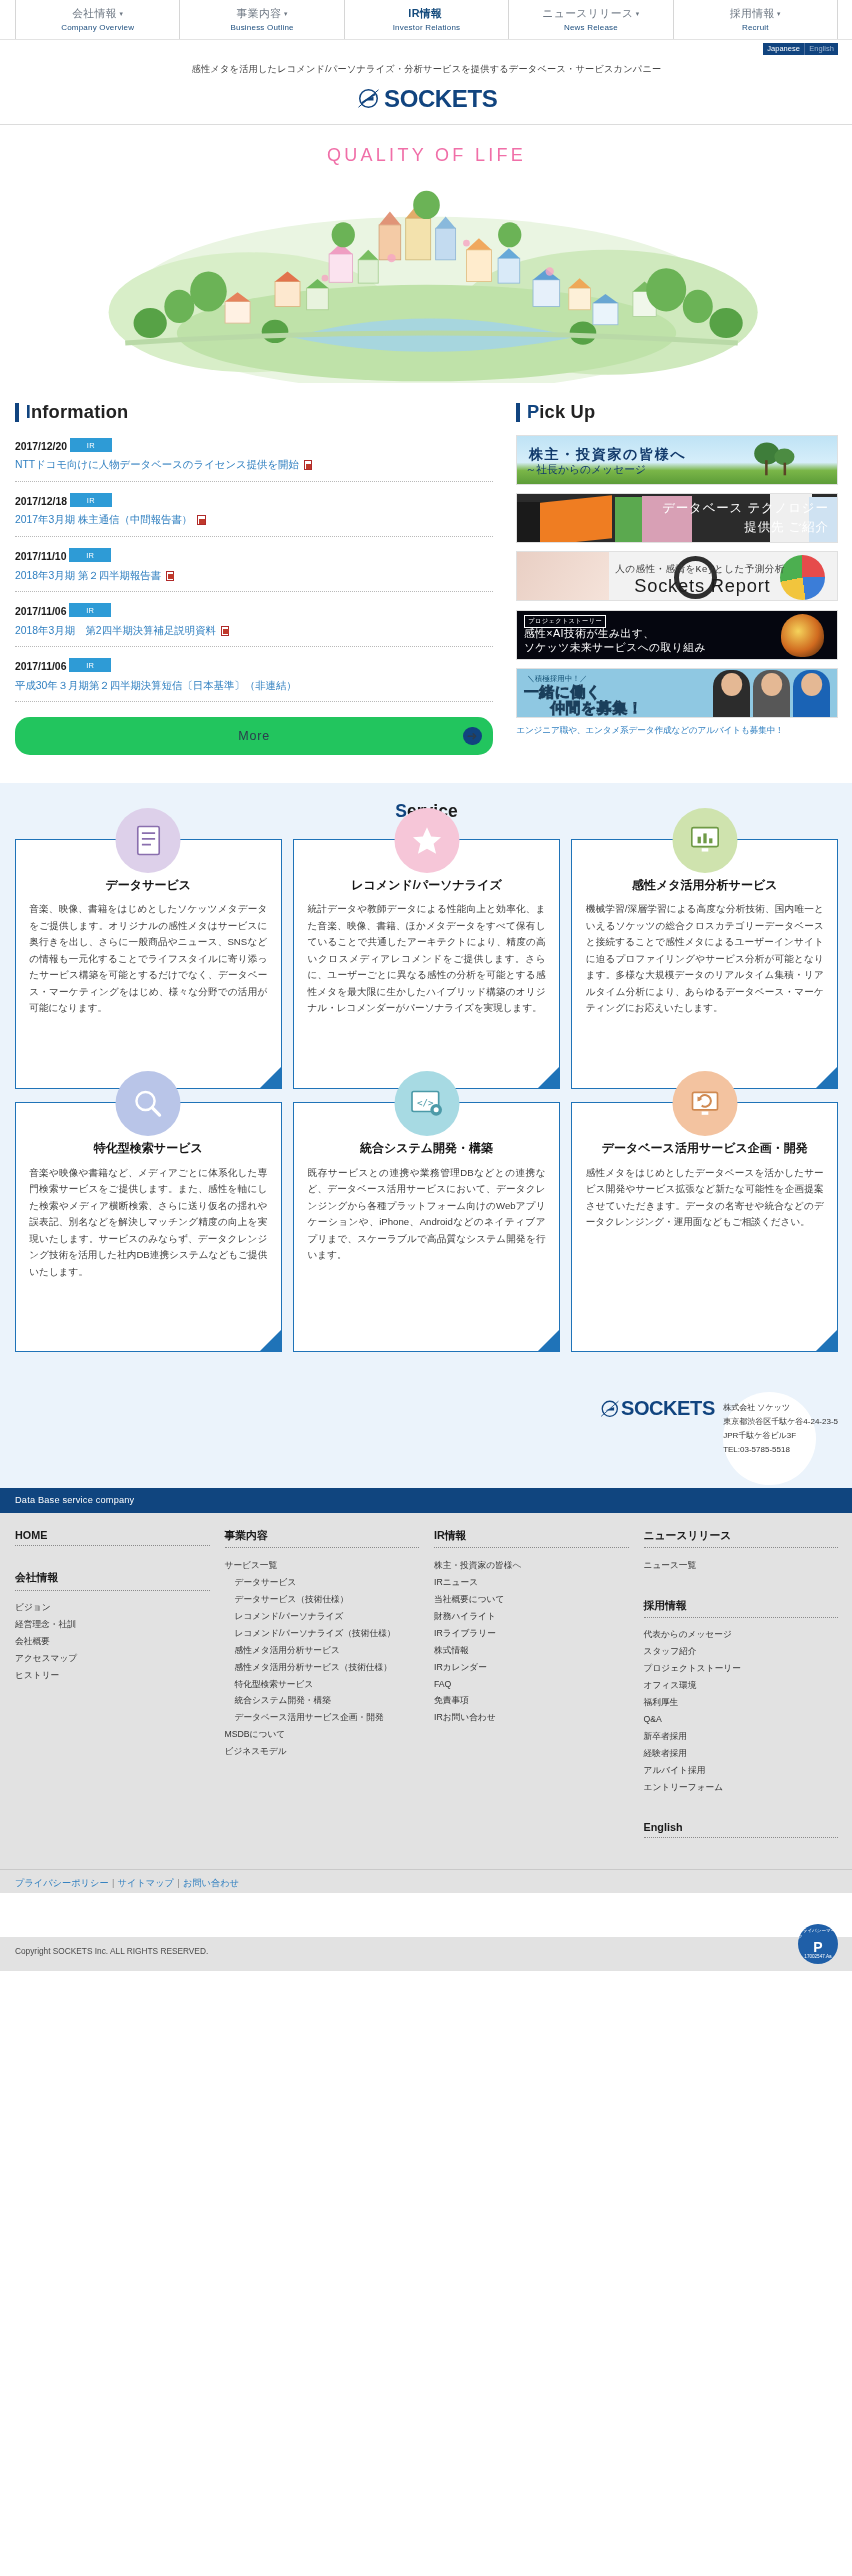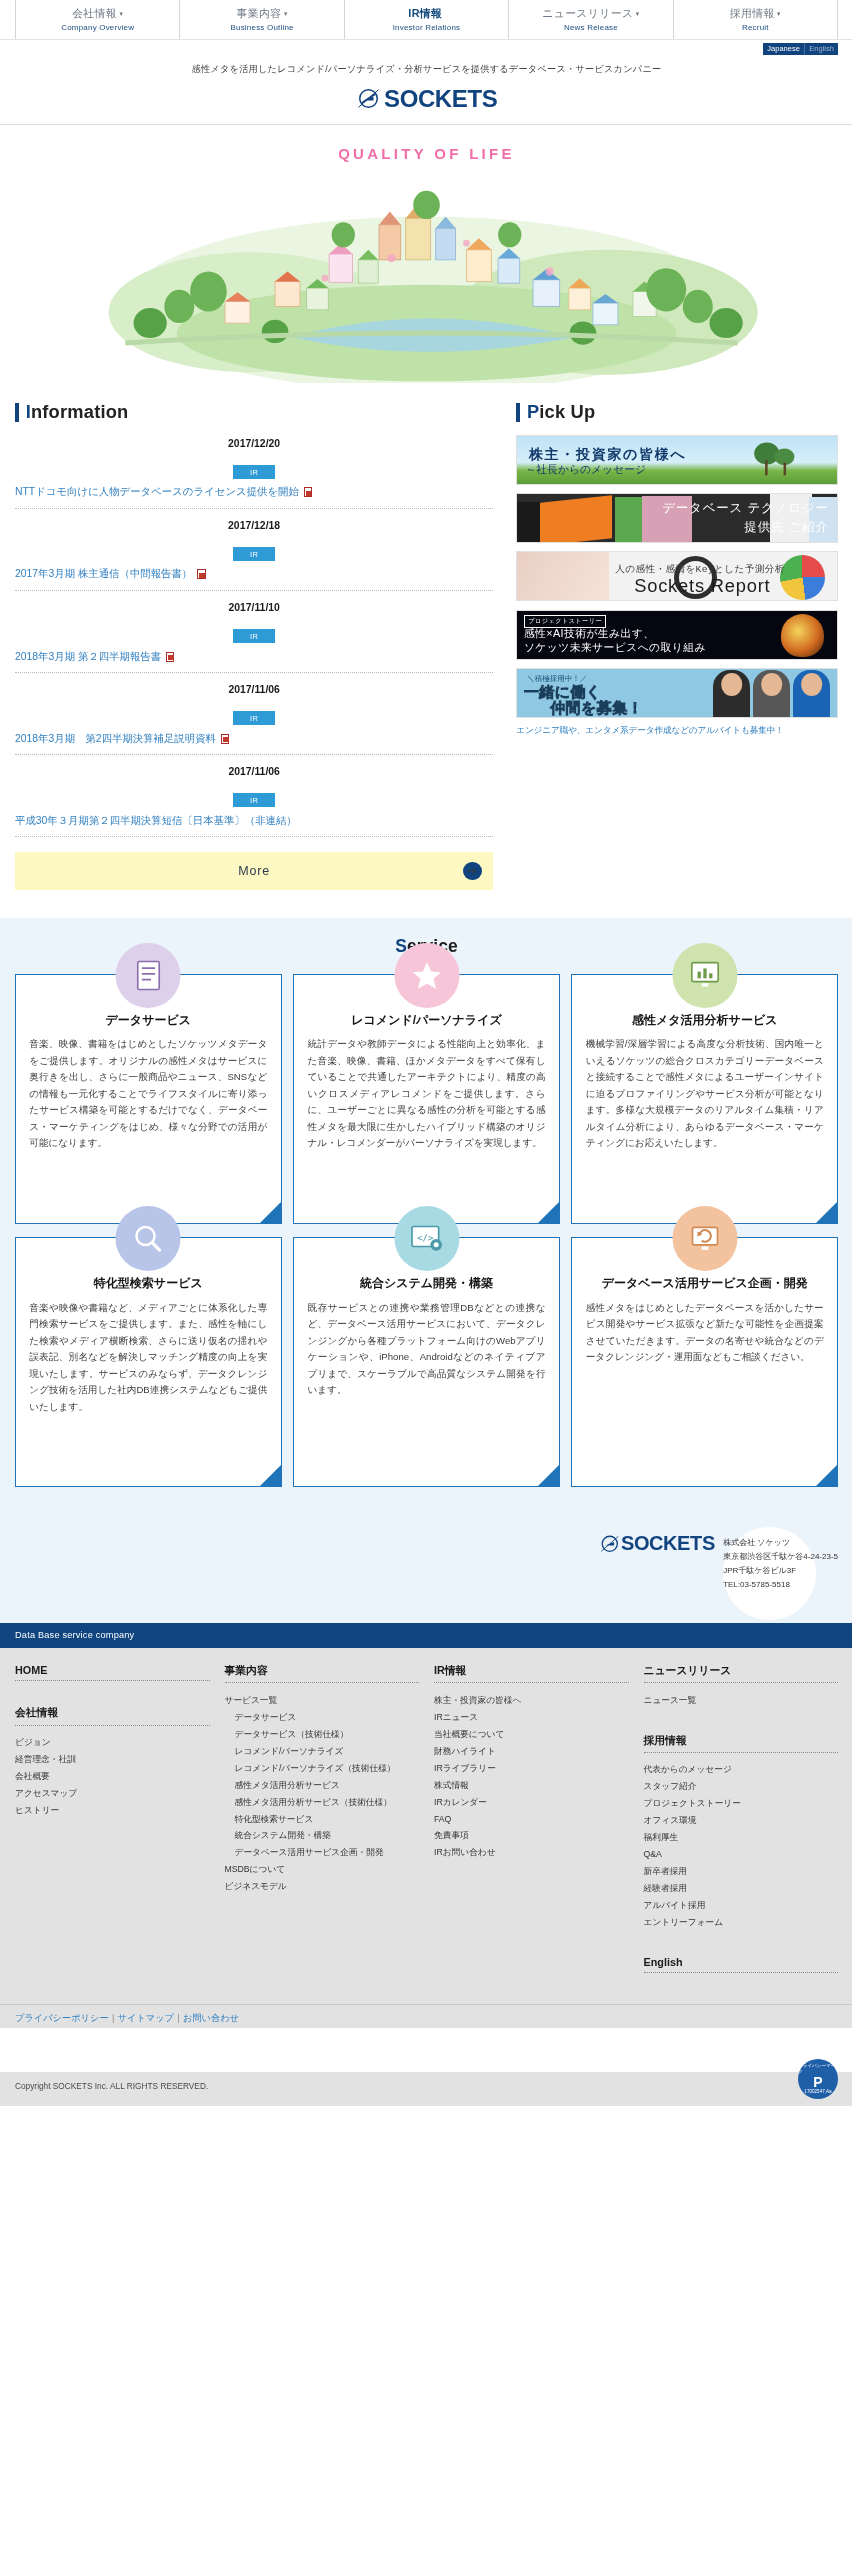--- a/index.html
+++ b/index.html
@@ -104,22 +104,22 @@
     position: relative;
     height: 258px;
     overflow: hidden;
     background: #ffffff;
   }
   .hero-title {
     position: absolute;
     top: 20px;
     left: 0; right: 0;
     text-align: center;
-    font-size: 15px;
-    font-weight: bold;
+    font-size: 18px;
+    font-weight: normal;
     letter-spacing: 3.3px;
     color: #f06fa8;
     z-index: 4;
   }
   .hero-svg { position: absolute; top: 0; left: 0; }
 
   
   .main {
     display: flex;
     padding: 20px 15px 28px;
@@ -140,21 +140,21 @@
   }
   .sec-title .cap { color: #11447f; }
 
   
   .news-item {
     padding: 3.3px 0 8.3px;
     border-bottom: 0.8px dotted #b9b9b9;
     margin-bottom: 8.3px;
   }
   .news-item:last-of-type { border-bottom: none; }
-  .news-meta { display: flex; align-items: center; gap: 16px; margin-bottom: 4.2px; flex-direction: column; }
+  .news-meta { display: flex; align-items: flex-end; gap: 3px; margin-bottom: 4.2px; }
   .news-date { font-size: 10.4px; font-weight: bold; color: #1a1a1a; }
   .badge-ir {
     background: #2e9bd6;
     color: #fff;
     font-size: 7.5px;
     padding: 2.5px 16.7px;
     letter-spacing: 0.4px;
     cursor: pointer;
   }
   .news-link {
@@ -176,27 +176,28 @@
   .pdf-ico::after {
     content: "";
     position: absolute;
     left: 0.8px; bottom: 0.8px;
     width: 5.8px; height: 5px;
     background: #c0392b;
   }
 
   .more-btn {
     margin-top: 15px;
-    background: #fef9c3;
+    background: #22c55e;
     height: 38px;
     display: flex;
     align-items: center;
     justify-content: center;
     position: relative;
     cursor: pointer;
+    border-radius: 15px;
   }
   .more-btn span {
     font-size: 12.5px;
     color: #2b3c4e;
     letter-spacing: 0.8px;
   }
   .more-arrow {
     position: absolute;
     right: 11.7px;
     width: 18.3px; height: 18.3px;

